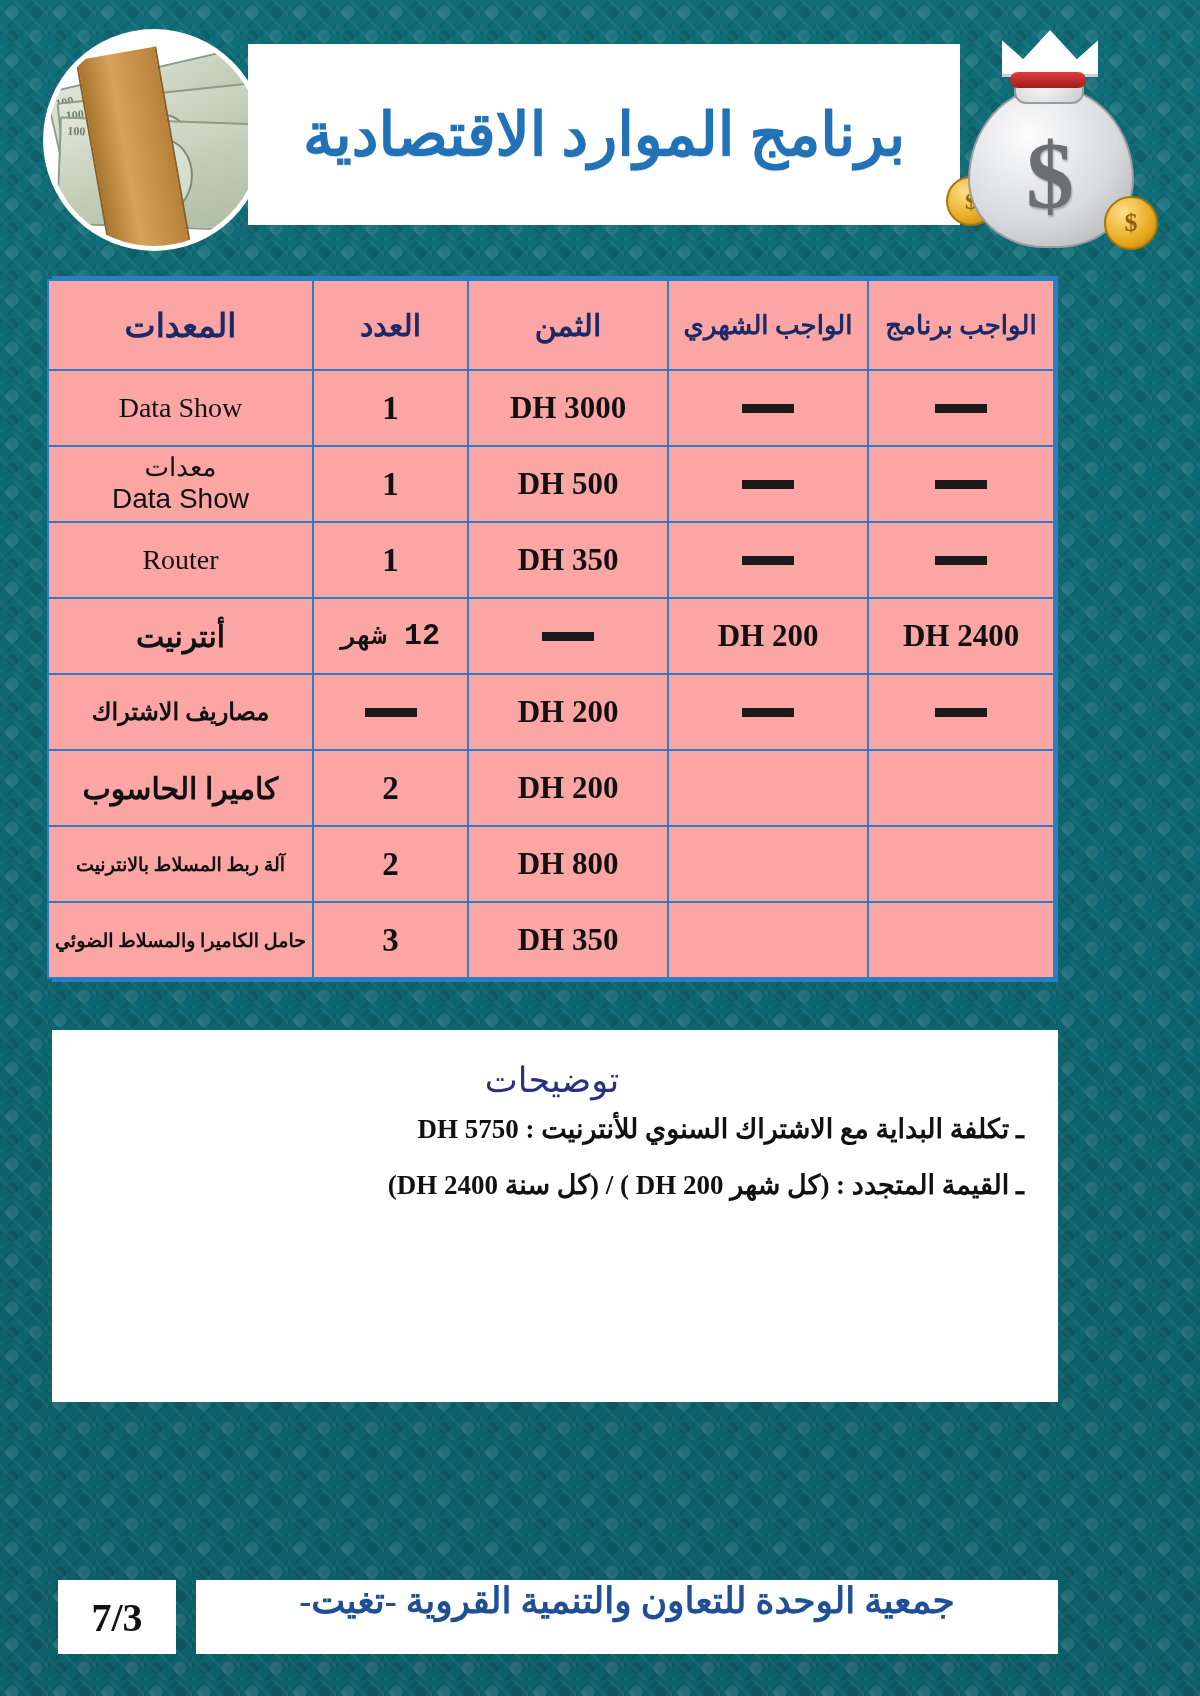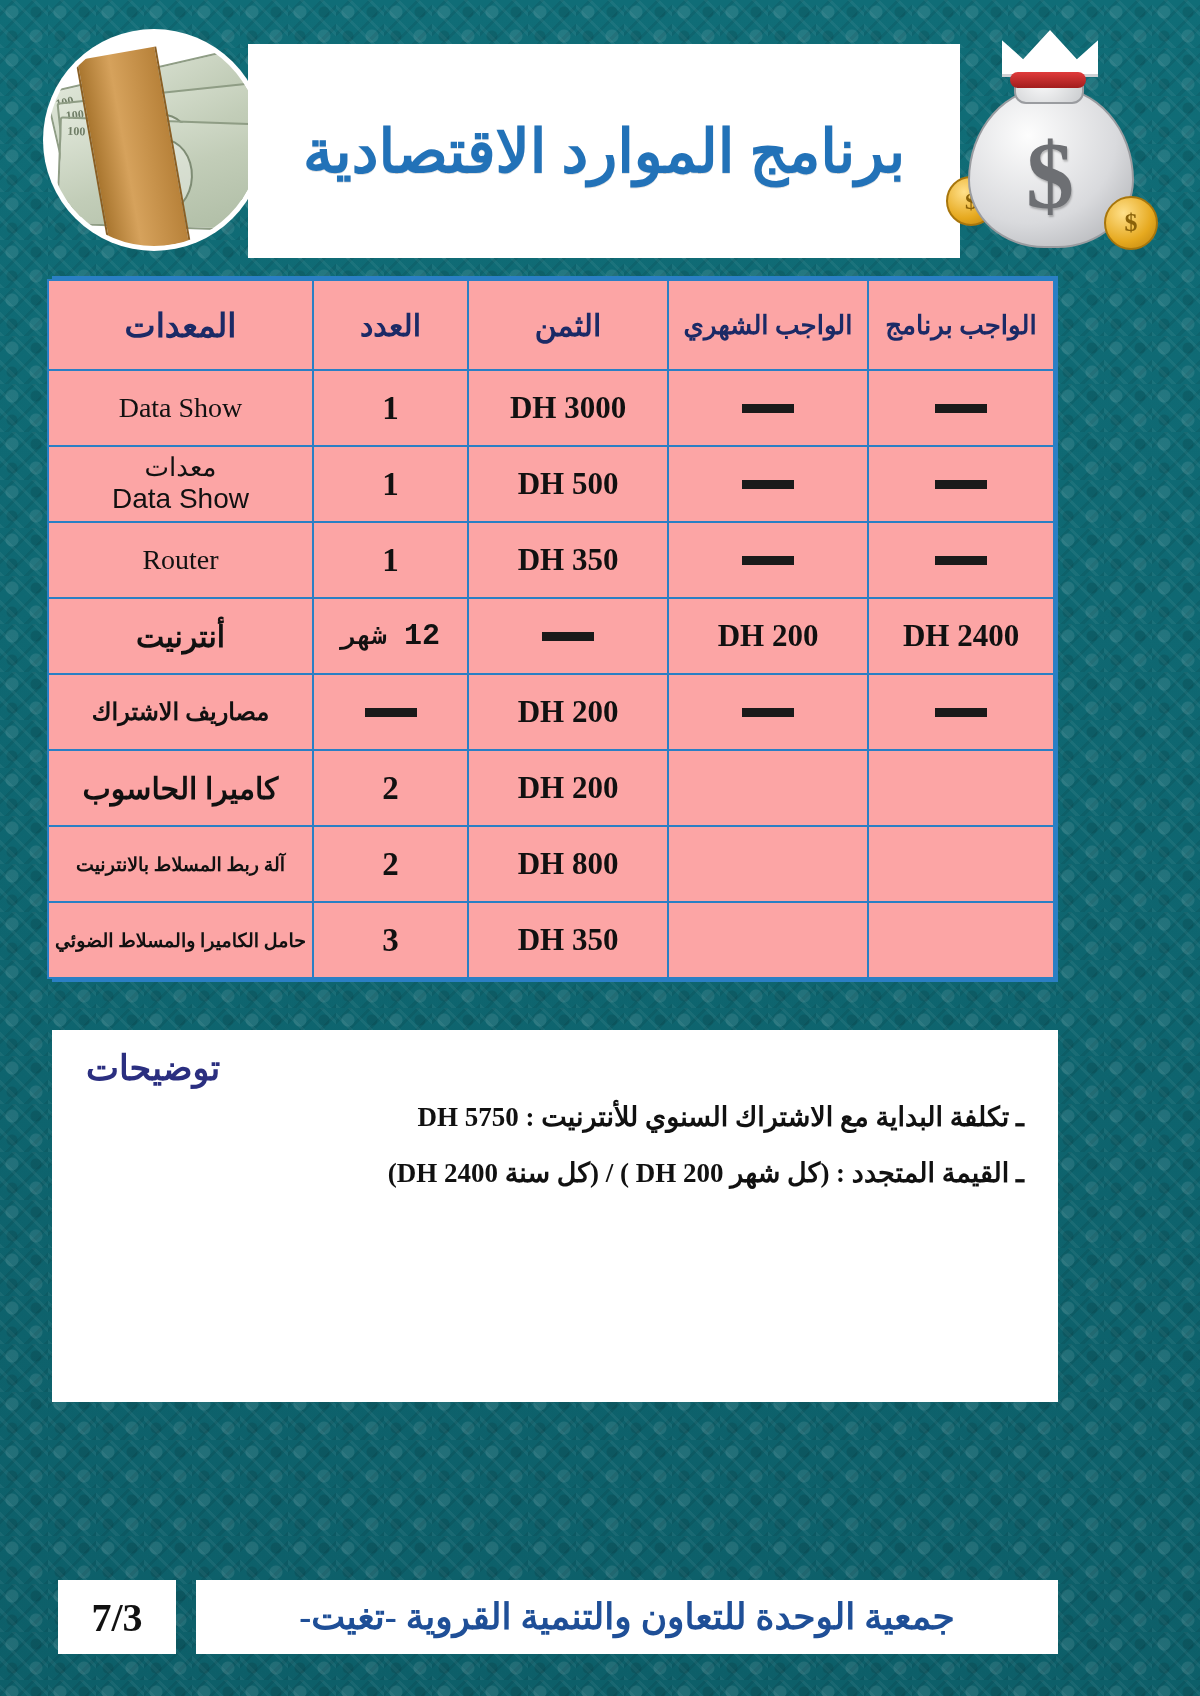--- a/index.html
+++ b/index.html
@@ -37,21 +37,21 @@
     top: 22px;
     left: 0;
     right: 0;
     height: 210px;
   }
   .title-bar {
     position: absolute;
     top: 22px;
     left: 248px;
     right: 240px;
-    height: 214px;
+    height: 181px;
     background: #ffffff;
     display: flex;
     align-items: center;
     justify-content: center;
   }
   .title-text {
     color: #2272b8;
     font-size: 60px;
     font-weight: bold;
     font-family: "Liberation Serif", serif;
@@ -276,24 +276,24 @@
     width: 1006px;
     height: 372px;
     background: #ffffff;
     box-sizing: border-box;
     padding: 14px 34px 10px 34px;
     direction: rtl;
   }
   .notes-title {
     color: #2b2f80;
     font-size: 35px;
-    font-weight: bold;
-    font-family: "Liberation Serif", serif;
-    text-align: left;
-    margin: 4px 6px 12px 0;
+    font-weight: normal;
+    font-family: "Liberation Serif", serif;
+    text-align: center;
+    margin: 16px 6px 12px 0;
   }
   .note-line {
     font-size: 27px;
     font-weight: bold;
     font-family: "Liberation Serif", serif;
     color: #111111;
     text-align: right;
     margin: 0 0 22px 0;
     line-height: 1.25;
     white-space: nowrap;
@@ -301,21 +301,21 @@
 
   
   .footer-bar {
     position: absolute;
     left: 196px;
     bottom: 42px;
     width: 862px;
     height: 74px;
     background: #ffffff;
     display: flex;
-    align-items: center;
+    align-items: flex-start;
     justify-content: center;
     direction: rtl;
   }
   .footer-text {
     color: #1f4f97;
     font-size: 36px;
     font-weight: bold;
     font-family: "Liberation Serif", serif;
     white-space: nowrap;
   }

